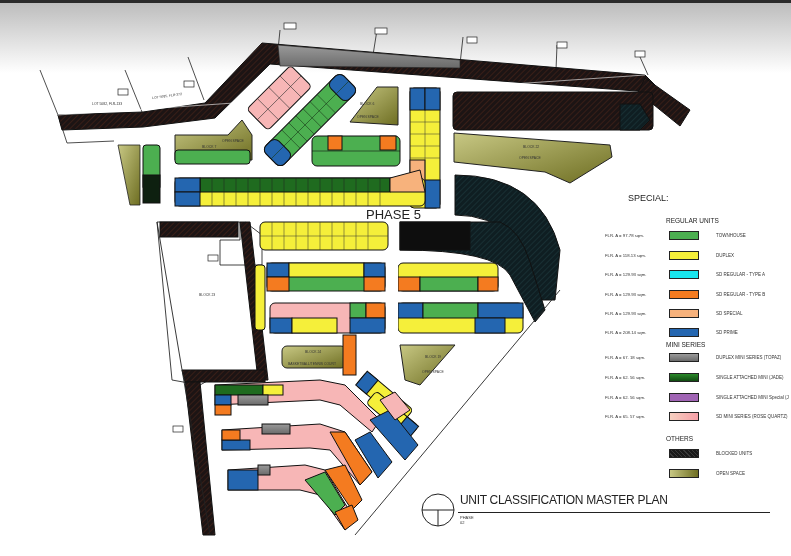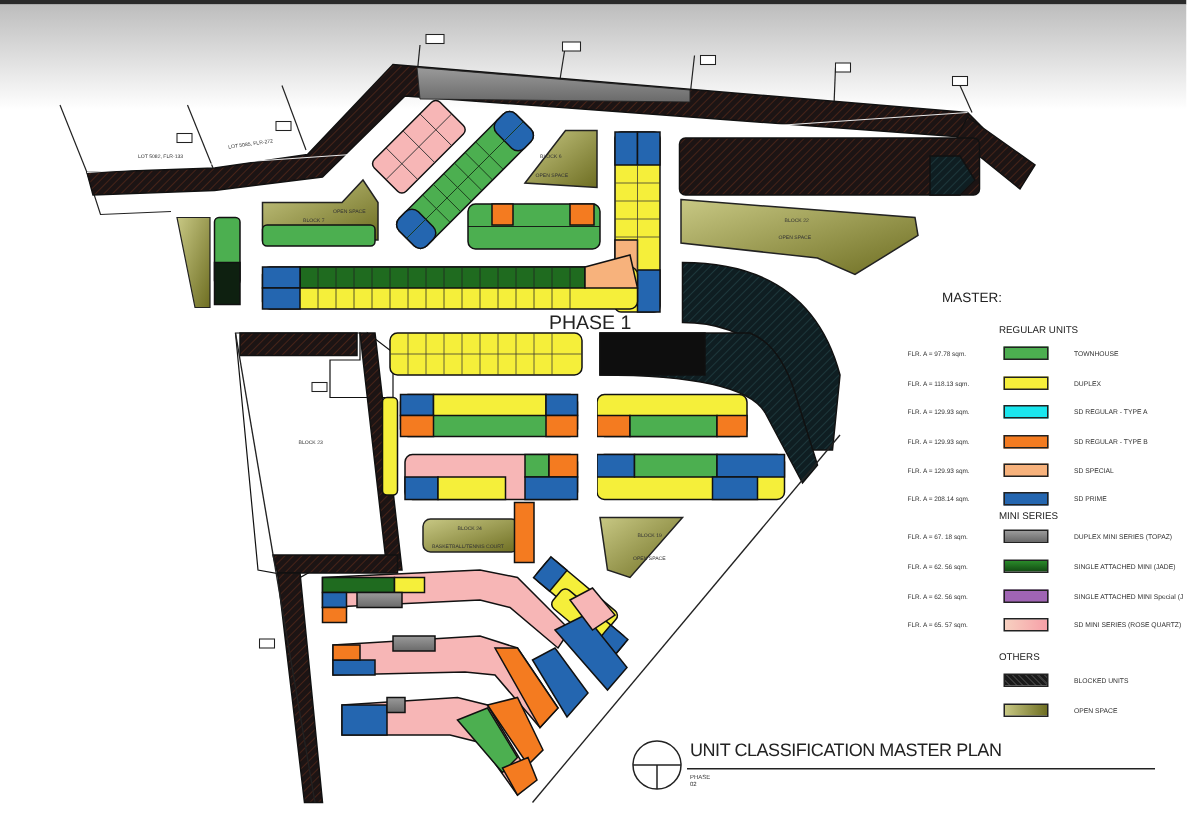--- a/index.html
+++ b/index.html
@@ -257,23 +257,23 @@
 <div class="lbl" style="left:202px;top:145px;">BLOCK 7</div>
 <div class="lbl" style="left:222px;top:139px;">OPEN SPACE</div>
 <div class="lbl" style="left:523px;top:145px;">BLOCK 22</div>
 <div class="lbl" style="left:519px;top:156px;">OPEN SPACE</div>
 <div class="lbl" style="left:199px;top:293px;">BLOCK 23</div>
 <div class="lbl" style="left:305px;top:350px;">BLOCK 24</div>
 <div class="lbl" style="left:288px;top:362px;">BASKETBALL/TENNIS COURT</div>
 <div class="lbl" style="left:425px;top:355px;">BLOCK 19</div>
 <div class="lbl" style="left:422px;top:370px;">OPEN SPACE</div>
 
-<div class="phase">PHASE 1</div>
-
-<div class="legend-title">MASTER:</div>
+<div class="phase">PHASE 5</div>
+
+<div class="legend-title">SPECIAL:</div>
 <div class="legend">
   <div class="sec" style="left:61px;top:27px;">REGULAR UNITS</div>
 
   <div class="row" style="top:41px;">
     <span class="flr">FLR. A = 97.78 sqm.</span>
     <span class="sw" style="background:#4caf50;"></span>
     <span class="nm">TOWNHOUSE</span>
   </div>
   <div class="row" style="top:61px;">
     <span class="flr">FLR. A = 118.13 sqm.</span>

